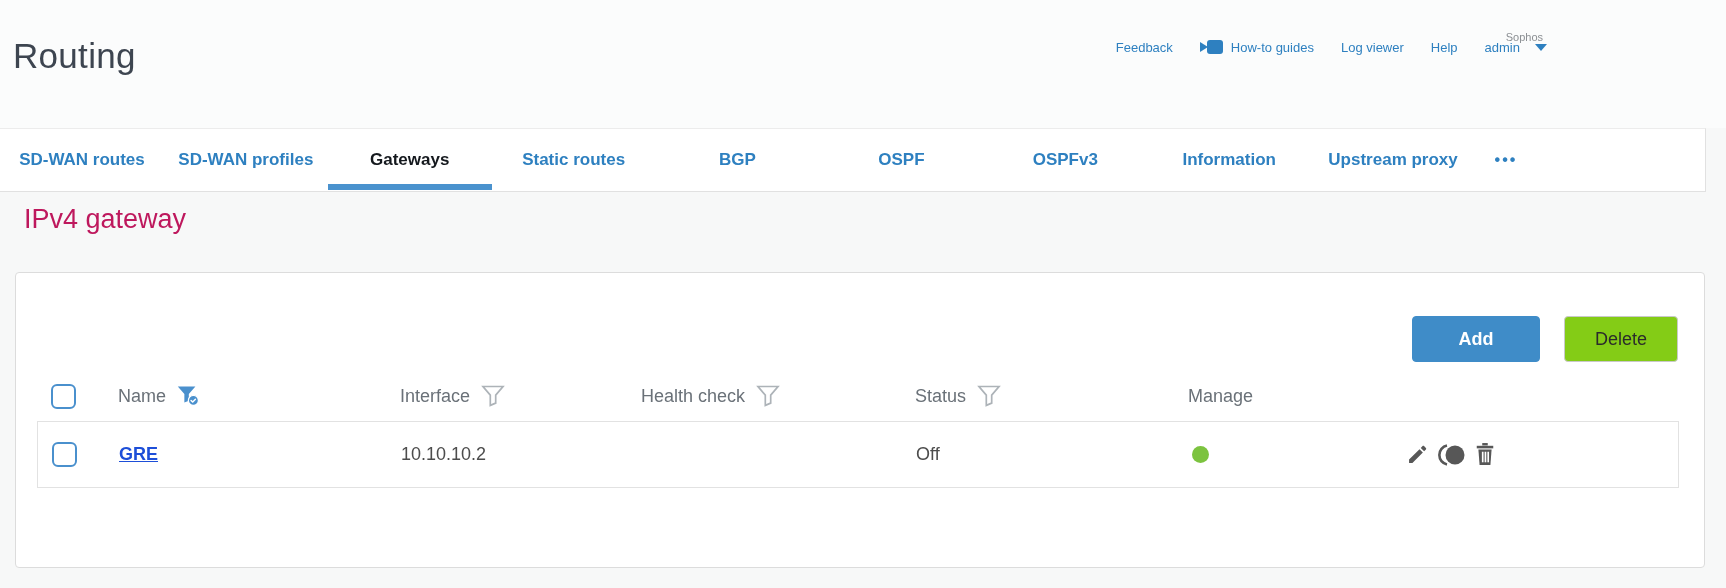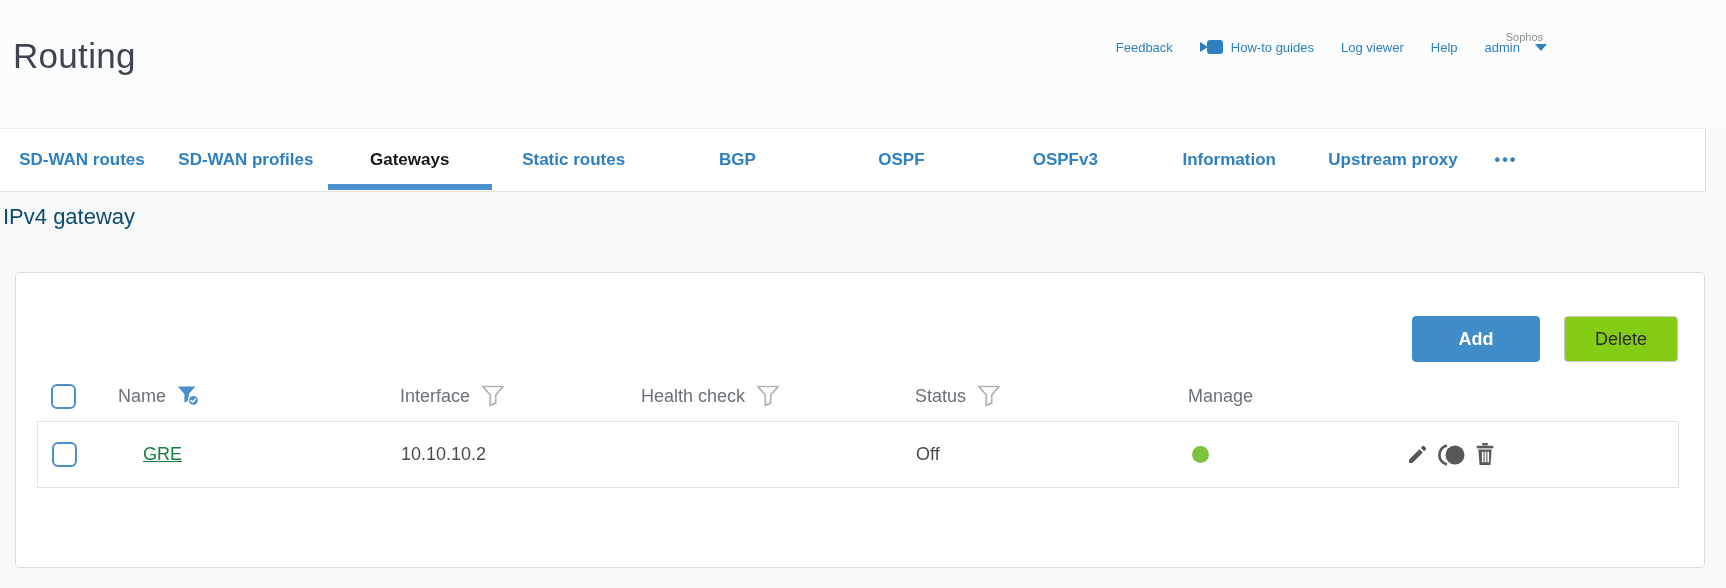--- a/index.html
+++ b/index.html
@@ -27,41 +27,41 @@
   .tabs { display:flex; height:100%; padding-right:168px; }
   .tab {
     flex:1; display:flex; align-items:center; justify-content:center;
     font-size:17px; font-weight:bold; color:#2e80c0; cursor:pointer; position:relative;
   }
   .tab.active { color:#15191e; }
   .tab.active::after { content:""; position:absolute; left:0; right:0; bottom:1px; height:6px; background:#4a92ce; }
   .more-tabs { width:62px; display:flex; align-items:center; justify-content:center; color:#2e80c0; font-weight:bold; font-size:16px; letter-spacing:2px; cursor:pointer; }
 
   
-  .section-heading { position:absolute; top:204px; left:3px; font-size:22px; font-weight:400; color:#0c4a6e; }
+  .section-heading { position:absolute; top:204px; left:24px; font-size:27px; font-weight:400; color:#be185d; }
 
   .card {
     position:absolute; top:272px; left:15px; width:1690px; height:296px;
     background:#ffffff; border:1px solid #dcdcdc; border-radius:4px;
   }
   .toolbar { position:absolute; top:43px; right:26px; display:flex; gap:24px; }
   .btn { height:46px; border-radius:4px; font-size:18px; display:flex; align-items:center; justify-content:center; cursor:pointer; }
   .btn-add { width:128px; background:#3f8cc8; border:1px solid #3f8cc8; color:#ffffff; font-weight:bold; }
   .btn-delete { width:114px; background:#84cc16; border:1px solid #c9c9c9; color:#2b2b2b; }
 
   
   .table-area { position:absolute; left:21px; top:98px; width:1642px; }
   .grid-cols { display:grid; grid-template-columns:64px 282px 241px 274px 273px 216px auto; align-items:center; }
   .thead { height:50px; }
   .th { display:flex; align-items:center; gap:11px; padding-left:17px; font-size:18px; color:#6a7178; }
   .cb-cell { padding-left:14px; }
   .checkbox { width:25px; height:25px; border:2px solid #4a90cd; border-radius:6px; background:#fff; cursor:pointer; }
   .trow { height:67px; border:1px solid #e2e2e2; background:#fff; }
   .cell { padding-left:17px; font-size:18px; color:#4c4c4c; }
-  .name-link { color:#15803d; text-decoration:underline; cursor:pointer; font-weight:400;margin-left:24px; }
+  .name-link { color:#1d4ed8; text-decoration:underline; cursor:pointer; font-weight:700; }
   .status-dot { width:17px; height:17px; border-radius:50%; background:#7cc33f; margin-left:3px; }
   .manage-cell { display:flex; align-items:center; gap:7px; }
   .icon-btn { width:24px; height:24px; display:flex; align-items:center; justify-content:center; cursor:pointer; }
   .funnel { flex:0 0 auto; }
 </style>
 </head>
 <body>
 
 <div class="header-band"></div>
 

